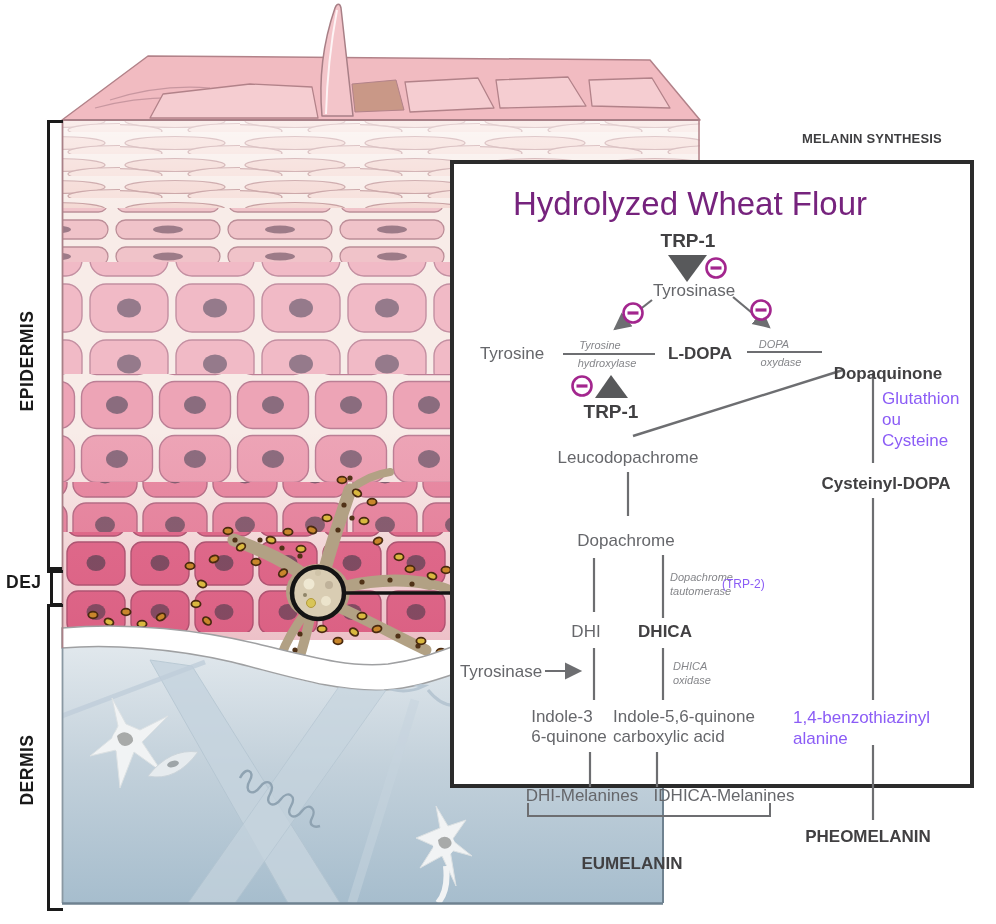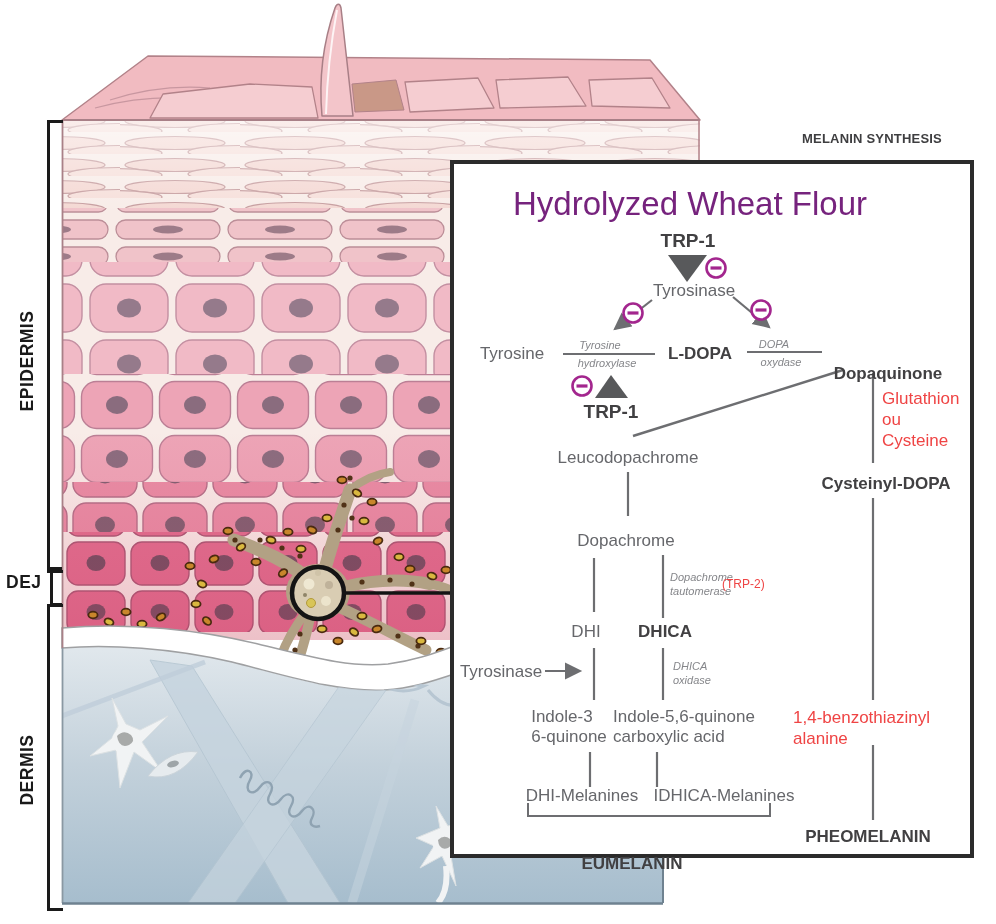--- a/index.html
+++ b/index.html
@@ -6,27 +6,27 @@
   #stage{position:relative;width:996px;height:924px;background:#ffffff;overflow:hidden;
          font-family:"Liberation Sans","DejaVu Sans",sans-serif;}
   #skin-svg{position:absolute;left:0;top:0;}
   .brk{position:absolute;border-left:3.5px solid #1a1a1a;border-top:3.5px solid #1a1a1a;
        border-bottom:3.5px solid #1a1a1a;}
   .side-label{position:absolute;font-weight:bold;font-size:17.5px;color:#1a1a1a;
        letter-spacing:.5px;white-space:nowrap;}
   .vert{transform:translate(-50%,-50%) rotate(-90deg);}
   #melanin-title{position:absolute;left:772px;top:131px;width:200px;text-align:center;
        font-weight:bold;font-size:13px;color:#3e3e40;letter-spacing:.2px;}
-  #pathway-box{position:absolute;left:450px;top:160px;width:524px;height:698px;
+  #pathway-box{position:absolute;left:450px;top:160px;width:524px;height:628px;
        border:4px solid #2b2b2b;background:#ffffff;box-sizing:border-box;}
   #pathway-box .inner{position:relative;width:516px;height:694px;}
   #pw-overlay{position:absolute;left:0;top:0;}
   .c{position:absolute;transform:translateX(-50%);white-space:nowrap;
      font-size:17px;line-height:20px;color:#66676b;}
-  .la{position:absolute;white-space:nowrap;font-size:17px;line-height:21px;color:#ef4444;}
+  .la{position:absolute;white-space:nowrap;font-size:17px;line-height:21px;color:#8b5cf6;}
   .b{font-weight:bold;color:#414042;}
   .it{font-style:italic;font-size:11px;line-height:14px;color:#85868a;}
   .sm{font-size:19px;}
   .ttl{font-size:33px;line-height:36px;color:#76237d;}
 </style>
 </head>
 <body>
 
 <div id="stage">
 

